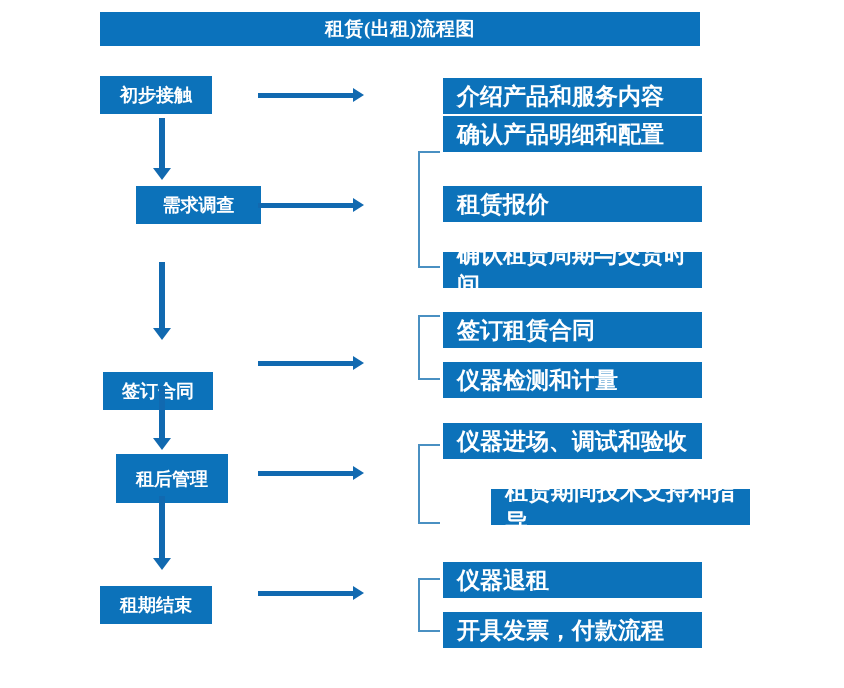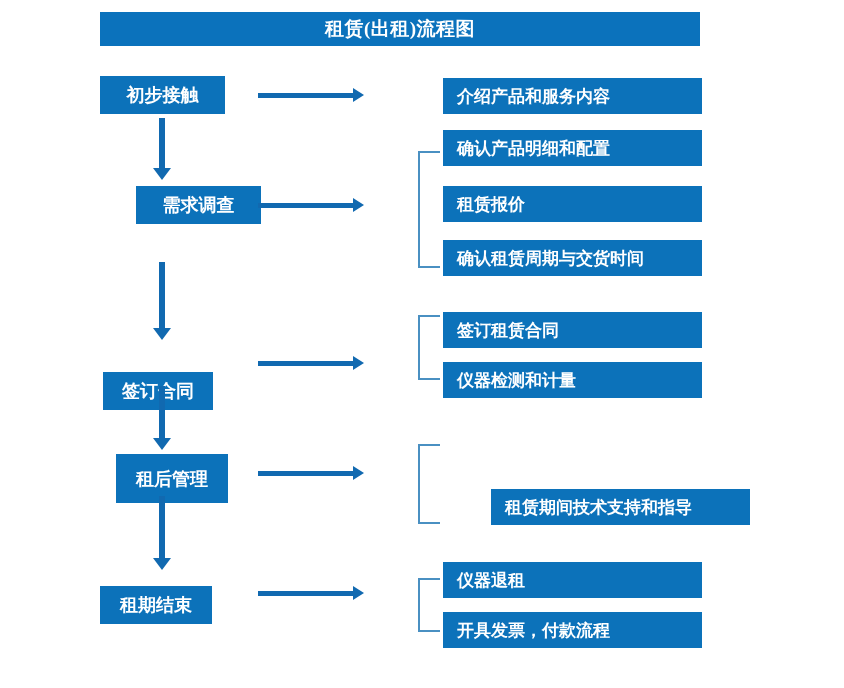--- a/index.html
+++ b/index.html
@@ -45,21 +45,21 @@
     align-items: center;
     box-sizing: border-box;
   }
   .box.stage {
     justify-content: center;
     font-size: 18px;
   }
   .box.detail {
     justify-content: flex-start;
     padding-left: 14px;
-    font-size: 17px;
+    font-size: 23px;
     left: 443px;
     width: 259px;
     height: 36px;
   }
 
   
   .arrow-right {
     position: absolute;
     height: 14px;
     pointer-events: none;
@@ -127,21 +127,21 @@
   .bracket .h.top { top: 0; }
   .bracket .h.bottom { bottom: 0; }
 </style>
 </head>
 <body>
 
 <div id="canvas">
 
   <div class="title-bar">租赁(出租)流程图</div>
 
-  <div class="box stage" style="left:100px; top:76px; width:125px; height:38px;">初步接触</div>
+  <div class="box stage" style="left:100px; top:76px; width:112px; height:38px;">初步接触</div>
 
   <div class="box stage" style="left:100px; top:186px; width:125px; height:38px;margin-left:36px;">需求调查</div>
 
   <div class="box stage" style="left:103px; top:344px; width:110px; height:38px;margin-top:28px;">签订合同</div>
 
   <div class="box stage" style="left:116px; top:454px; width:112px; height:49px;">租后管理</div>
 
   <div class="box stage" style="left:100px; top:574px; width:112px; height:38px;margin-top:12px;">租期结束</div>
 
   <div class="arrow-down" style="left:153px; top:118px; height:62px;">
@@ -190,42 +190,43 @@
   </div>
 
   <div class="box detail" style="top:78px;">介绍产品和服务内容</div>
 
   <div class="bracket" style="left:418px; top:151px; height:117px;">
     <div class="v"></div>
     <div class="h top"></div>
     <div class="h bottom"></div>
   </div>
 
-  <div class="box detail" style="top:130px;">确认产品明细和配置</div>
+  <div class="box detail" style="top:116px;">确认产品明细和配置</div>
 
   <div class="box detail" style="top:186px;">租赁报价</div>
 
-  <div class="box detail" style="top:240px;">确认租赁周期与交货时间</div>
+  <div class="box detail" style="top:252px;">确认租赁周期与交货时间</div>
 
   <div class="bracket" style="left:418px; top:315px; height:65px;">
     <div class="v"></div>
     <div class="h top"></div>
     <div class="h bottom"></div>
   </div>
 
   <div class="box detail" style="top:312px;">签订租赁合同</div>
 
   <div class="box detail" style="top:362px;">仪器检测和计量</div>
 
   <div class="bracket" style="left:418px; top:444px; height:80px;">
     <div class="v"></div>
     <div class="h top"></div>
     <div class="h bottom"></div>
   </div>
 
+  <div class="box detail" style="top:423px;">仪器进场、调试和验收</div>
 
   <div class="box detail" style="top:489px;margin-left:48px;">租赁期间技术支持和指导</div>
 
   <div class="bracket" style="left:418px; top:578px; height:54px;">
     <div class="v"></div>
     <div class="h top"></div>
     <div class="h bottom"></div>
   </div>
 
   <div class="box detail" style="top:562px;">仪器退租</div>

